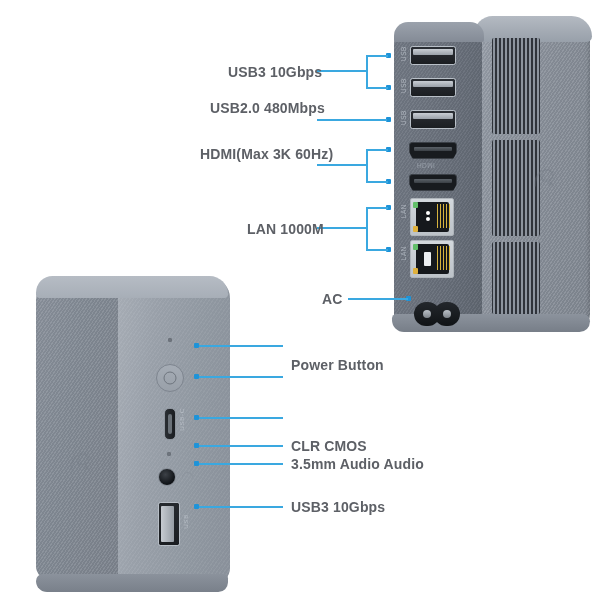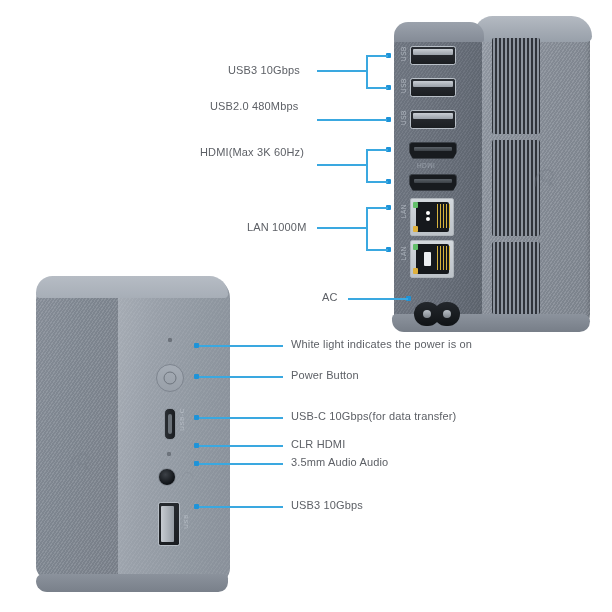--- a/index.html
+++ b/index.html
@@ -7,24 +7,25 @@
   body{
     width:612px;height:612px;
     font-family:"Liberation Sans", sans-serif;
     -webkit-font-smoothing:antialiased;
     overflow:hidden;
   }
   #stage{position:relative;width:612px;height:612px;background:#fff;}
   .callout-label{
     position:absolute;
     color:#5d6066;
-    font-size:11px;
+    font-size:14px;
     letter-spacing:.15px;
     white-space:nowrap;
     line-height:1;
+    font-weight:bold;
   }
   .lead-line{position:absolute;background:#3aa8e0;height:1.6px;}
   .lead-v{position:absolute;background:#3aa8e0;width:1.6px;}
   .lead-dot{
     position:absolute;width:5px;height:5px;background:#1e93d8;
     border-radius:1px;
   }
 
   
   #rear-unit{position:absolute;left:378px;top:16px;width:212px;height:320px;}
@@ -401,33 +402,31 @@
     <div id="headphone-glyph" style="left:146px;top:196px;"></div>
 
     <div id="front-usb" style="left:122px;top:226px;">
       <div class="tongue"></div>
     </div>
     <div class="silk-v" style="left:146px;top:238px;">USB</div>
   </div>
 
   <div class="lead-dot" style="left:194px;top:343px;"></div>
   <div class="lead-line" style="left:199px;top:345px;width:84px;"></div>
-  <div class="callout-label" style="left:291px;top:339px;">White light indicates the power is on</div>
 
   <div class="lead-dot" style="left:194px;top:374px;"></div>
   <div class="lead-line" style="left:199px;top:376px;width:84px;"></div>
-  <div class="callout-label" style="left:291px;top:370px;">Power Button</div>
+  <div class="callout-label" style="left:291px;top:358px;">Power Button</div>
 
   <div class="lead-dot" style="left:194px;top:415px;"></div>
   <div class="lead-line" style="left:199px;top:417px;width:84px;"></div>
-  <div class="callout-label" style="left:291px;top:411px;">USB-C 10Gbps(for data transfer)</div>
 
   <div class="lead-dot" style="left:194px;top:443px;"></div>
   <div class="lead-line" style="left:199px;top:445px;width:84px;"></div>
-  <div class="callout-label" style="left:291px;top:439px;">CLR HDMI</div>
+  <div class="callout-label" style="left:291px;top:439px;">CLR CMOS</div>
 
   <div class="lead-dot" style="left:194px;top:461px;"></div>
   <div class="lead-line" style="left:199px;top:463px;width:84px;"></div>
   <div class="callout-label" style="left:291px;top:457px;">3.5mm Audio Audio</div>
 
   <div class="lead-dot" style="left:194px;top:504px;"></div>
   <div class="lead-line" style="left:199px;top:506px;width:84px;"></div>
   <div class="callout-label" style="left:291px;top:500px;">USB3 10Gbps</div>
 
 </div>

